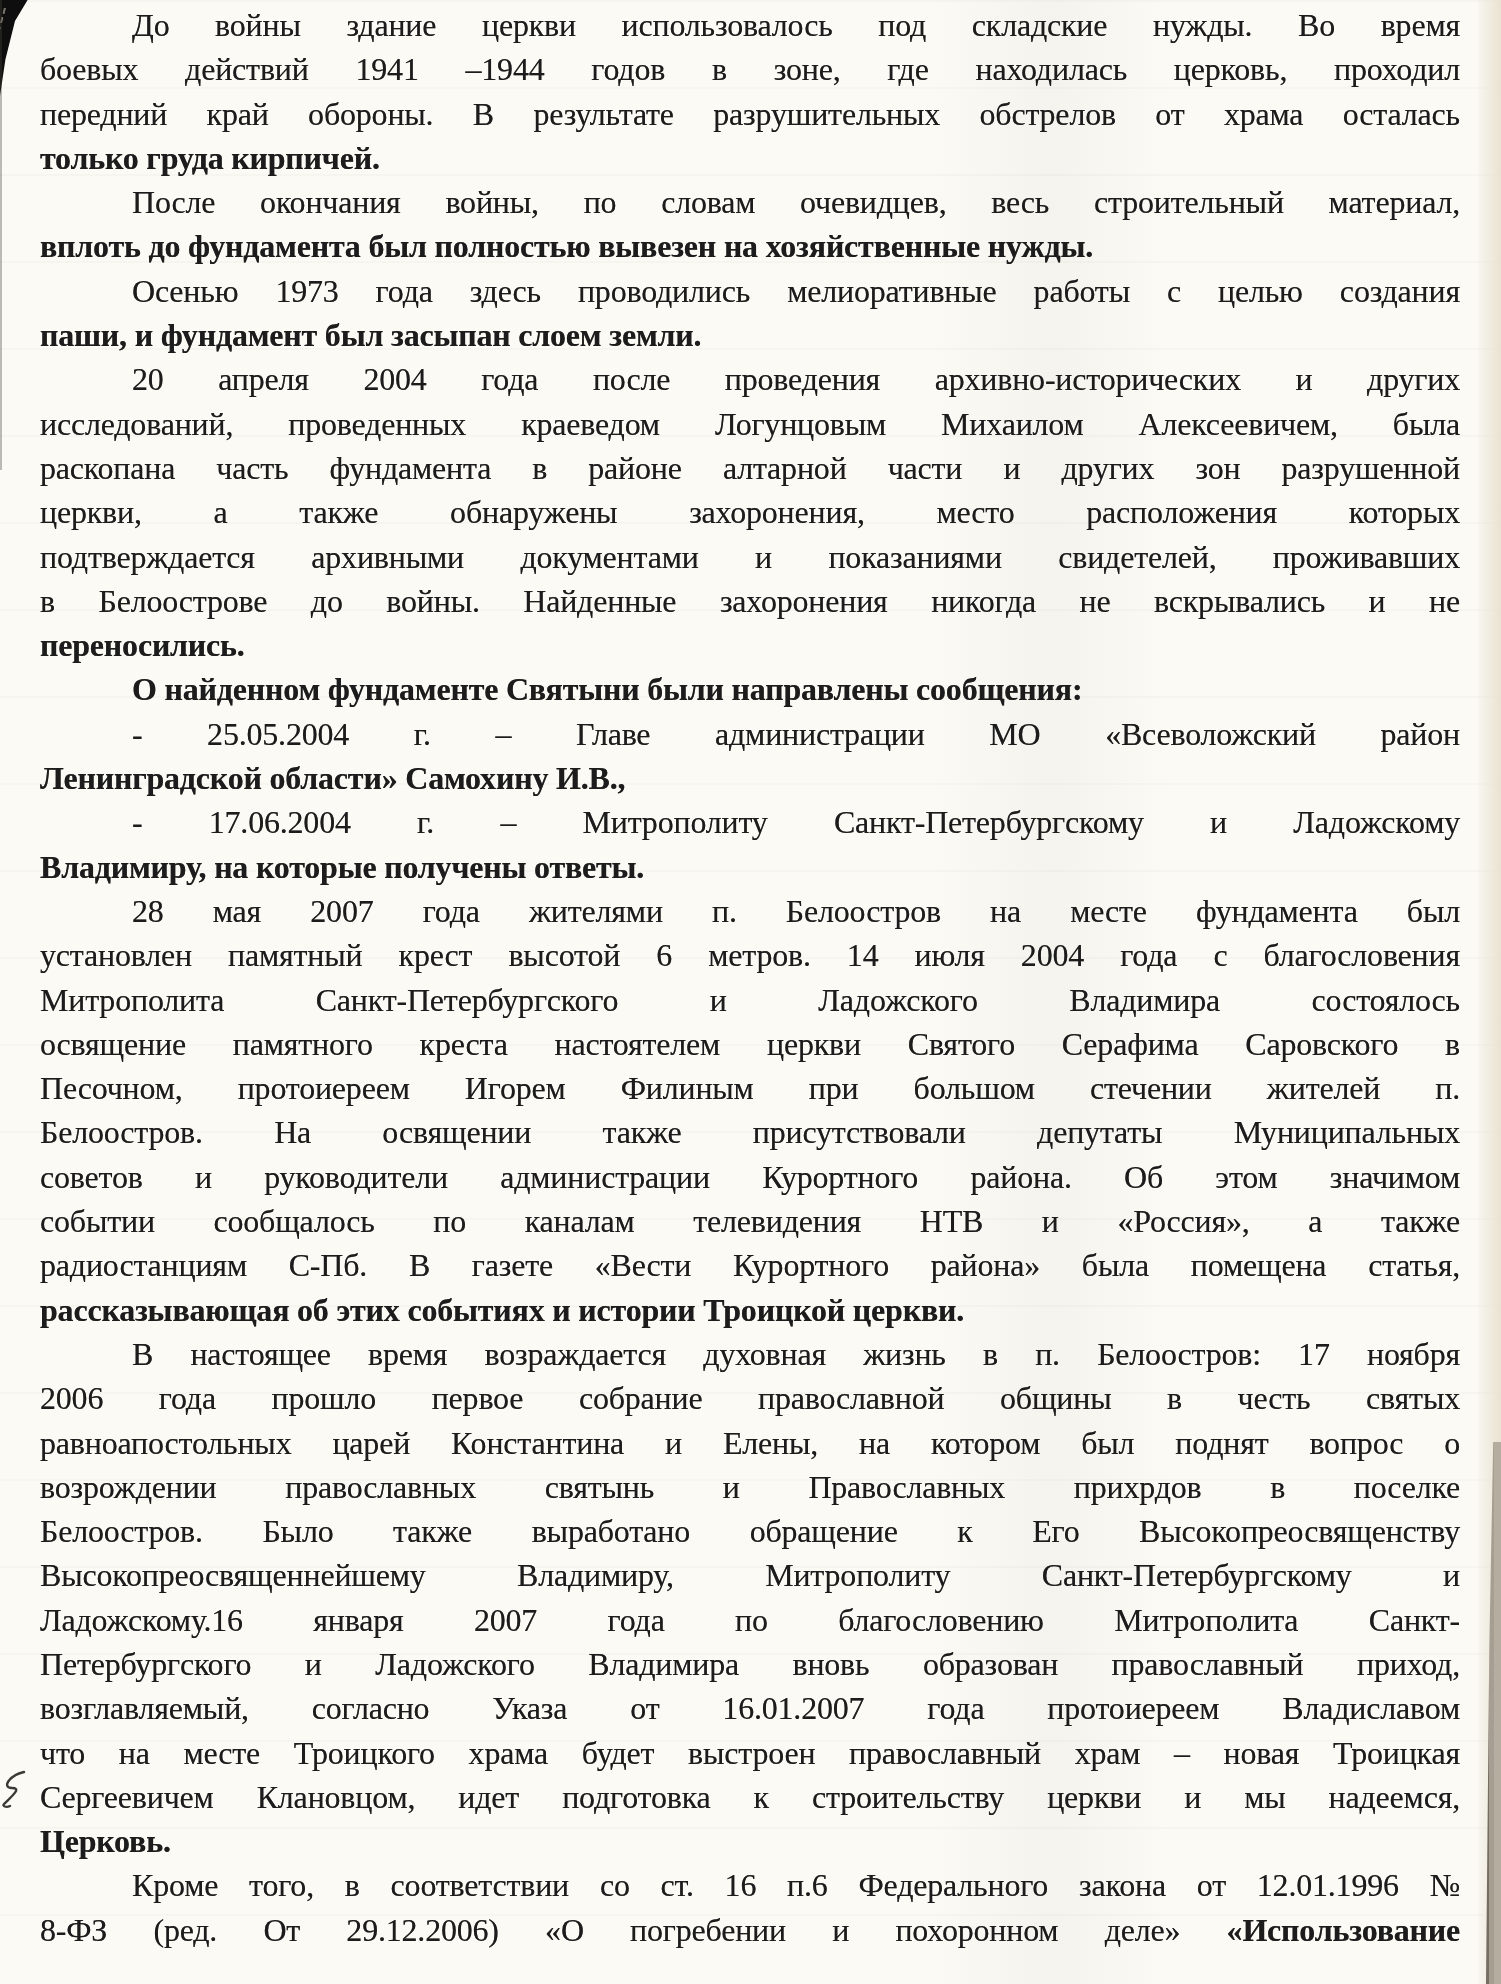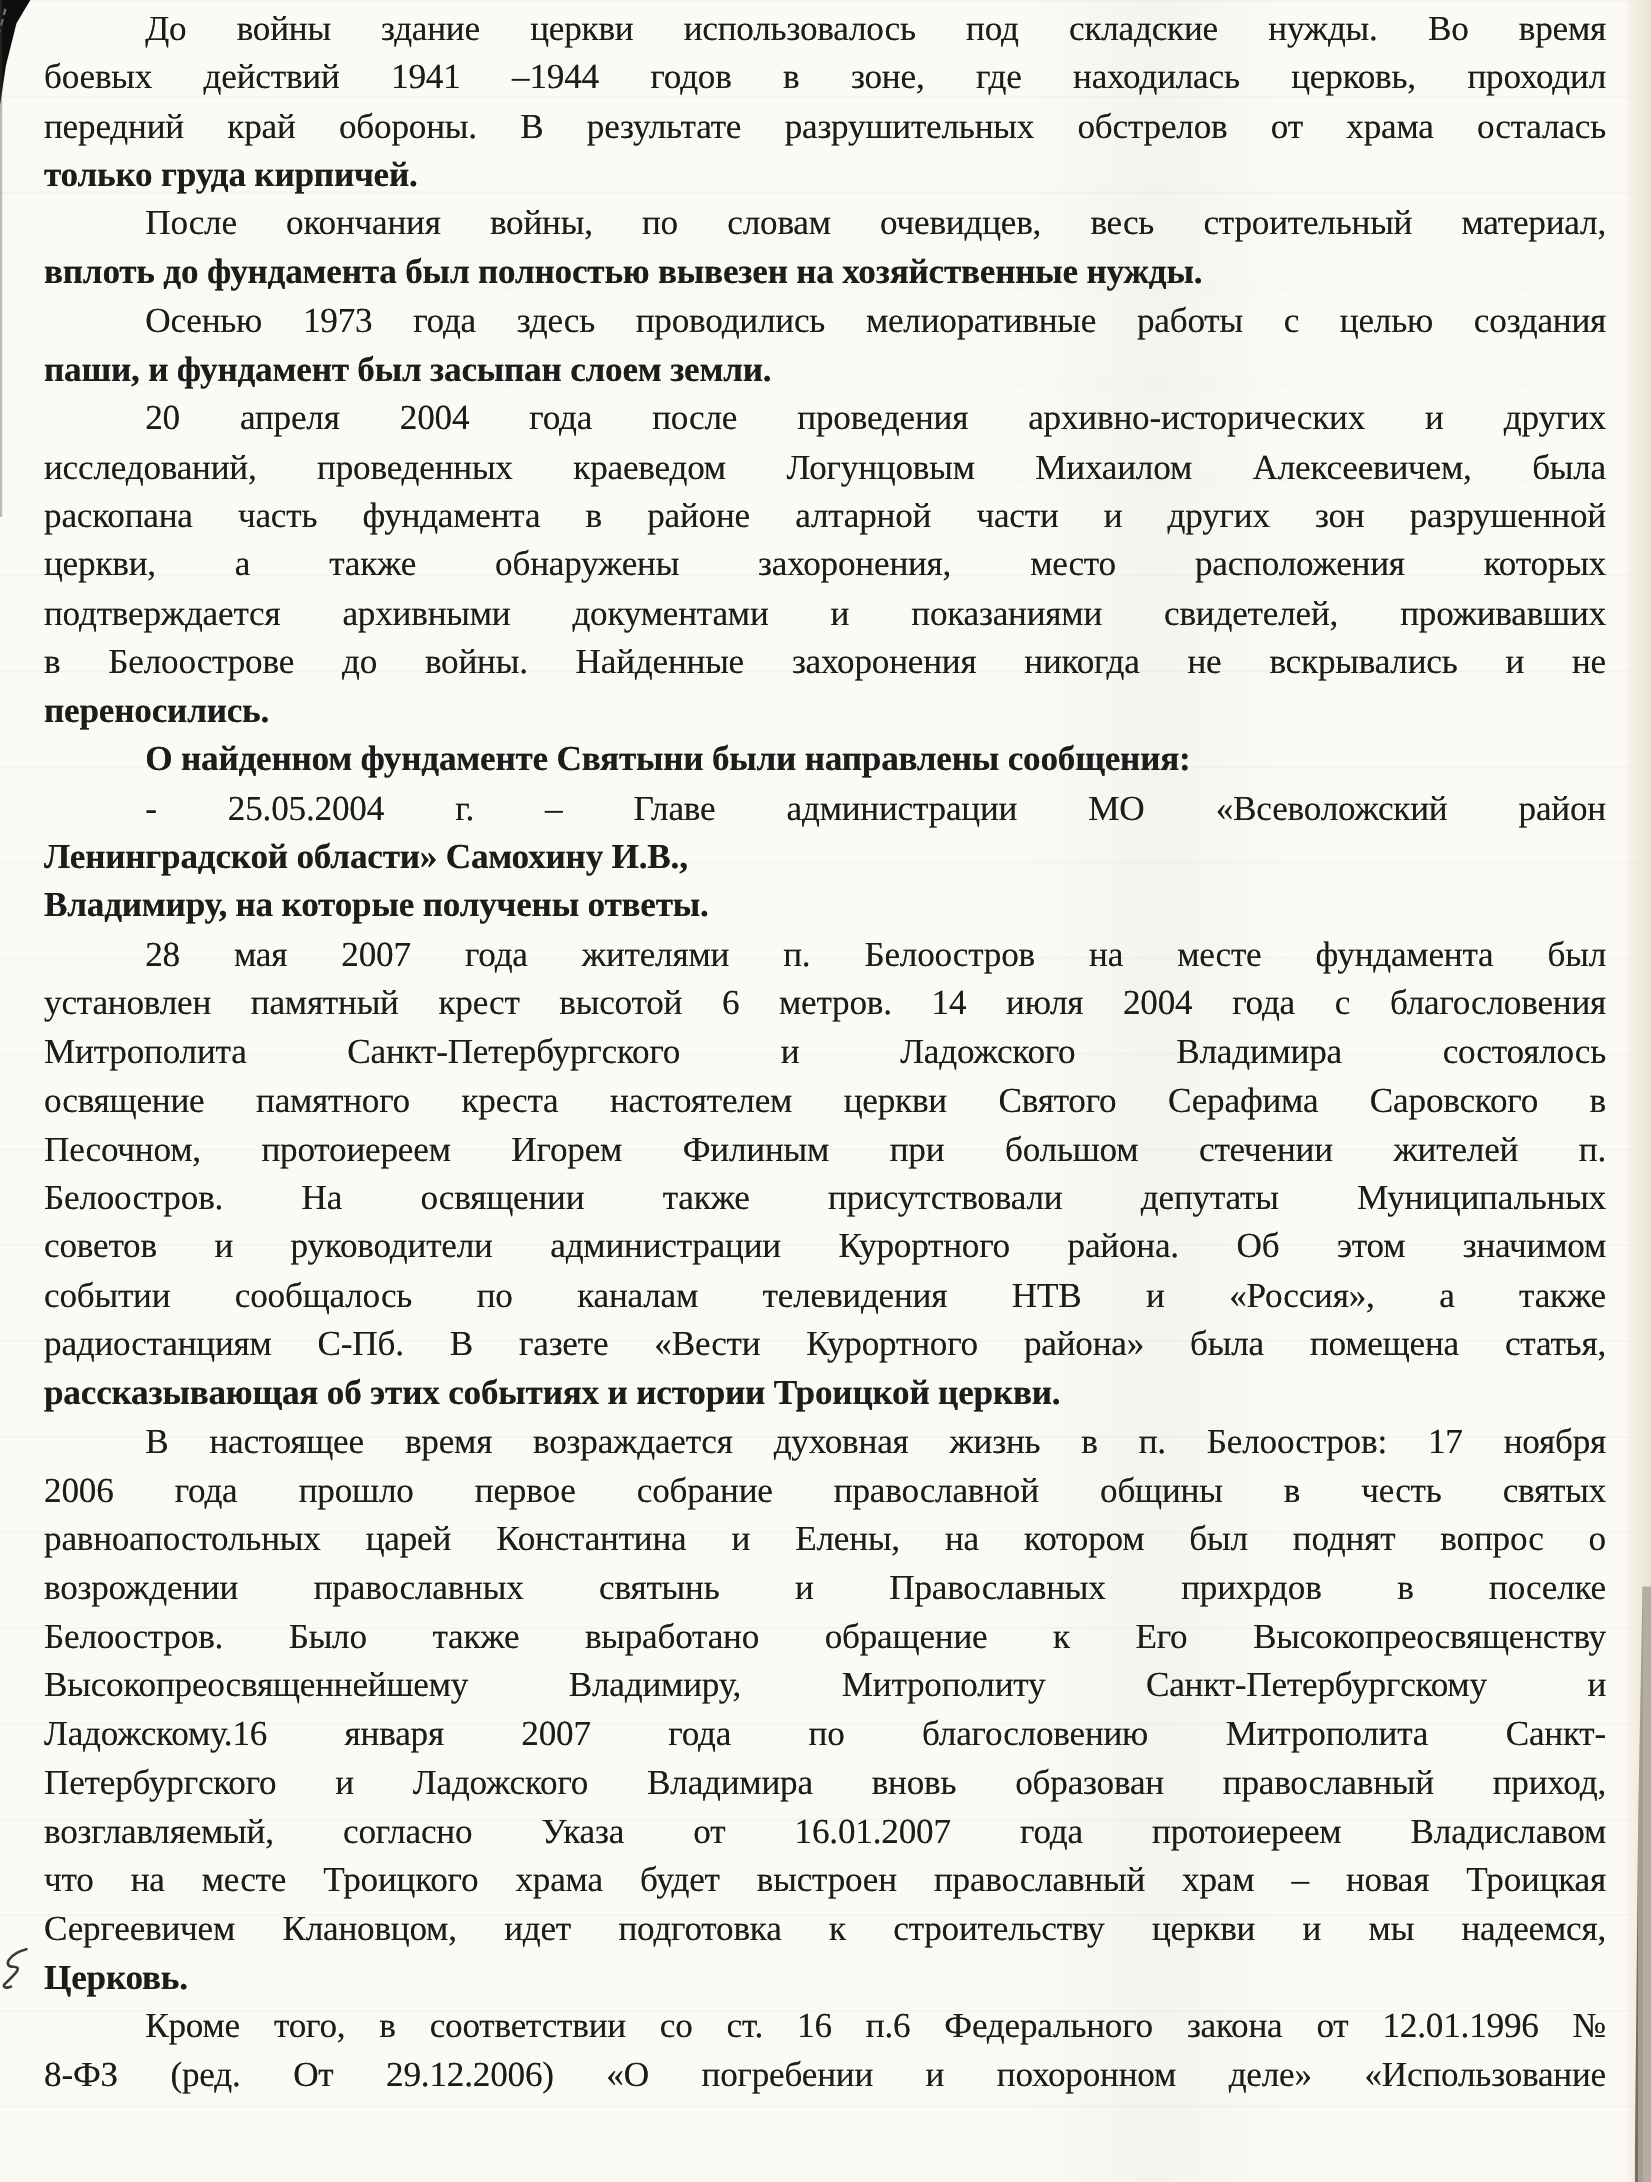--- a/index.html
+++ b/index.html
@@ -22,21 +22,21 @@
   #document-text {
     position: absolute; left: 40px; top: 3px; width: 1420px;
     font-size: 32px; line-height: 44.3px;
     color: var(--text-color, #1c1c1c);
     letter-spacing: -0.2px;
     text-shadow: 0 0 0.5px rgba(20,20,20,0.6);
   }
   .line { text-align: justify; text-align-last: justify; height: 44.3px; overflow: visible; }
   .line.endline { text-align-last: left; font-weight: bold; }
   .line.indent { text-indent: 92px; }
-  .bold { font-weight: normal; }
+  .bold { font-weight: bold; }
 
   
   #right-edge-band {
     position: absolute; top: 0; right: 0; width: 23px; height: 100%;
     background: linear-gradient(to right, rgba(231,223,207,0.15), var(--edge-band, #eae2d2));
     pointer-events: none;
   }
   #right-edge-strip {
     position: absolute; left: 1486px; top: 1442px; width: 15px; height: 542px;
     background: linear-gradient(to right, #746e63 0 3px, #a69e91 3px 8px, #b5ada0 8px);
@@ -82,20 +82,21 @@
     <div class="line indent">20 апреля 2004 года после проведения архивно-исторических и других</div>
     <div class="line">исследований, проведенных краеведом Логунцовым Михаилом Алексеевичем, была</div>
     <div class="line">раскопана часть фундамента в районе алтарной части и других зон разрушенной</div>
     <div class="line">церкви, а также обнаружены захоронения, место расположения которых</div>
     <div class="line">подтверждается архивными документами и показаниями свидетелей, проживавших</div>
     <div class="line">в Белоострове до войны. Найденные захоронения никогда не вскрывались и не</div>
     <div class="line endline">переносились.</div>
     <div class="line indent endline">О найденном фундаменте Святыни были направлены сообщения:</div>
     <div class="line indent">- 25.05.2004 г. – Главе администрации МО «Всеволожский район</div>
     <div class="line endline">Ленинградской области» Самохину И.В.,</div>
+    <div class="line indent">- 17.06.2004 г. – Митрополиту Санкт-Петербургскому и Ладожскому</div>
     <div class="line endline">Владимиру, на которые получены ответы.</div>
     <div class="line indent">28 мая 2007 года жителями п. Белоостров на месте фундамента был</div>
     <div class="line">установлен памятный крест высотой 6 метров. 14 июля 2004 года с благословения</div>
     <div class="line">Митрополита Санкт-Петербургского и Ладожского Владимира состоялось</div>
     <div class="line">освящение памятного креста настоятелем церкви Святого Серафима Саровского в</div>
     <div class="line">Песочном, протоиереем Игорем Филиным при большом стечении жителей п.</div>
     <div class="line">Белоостров. На освящении также присутствовали депутаты Муниципальных</div>
     <div class="line">советов и руководители администрации Курортного района. Об этом значимом</div>
     <div class="line">событии сообщалось по каналам телевидения НТВ и «Россия», а также</div>
     <div class="line">радиостанциям С-Пб. В газете «Вести Курортного района» была помещена статья,</div>

